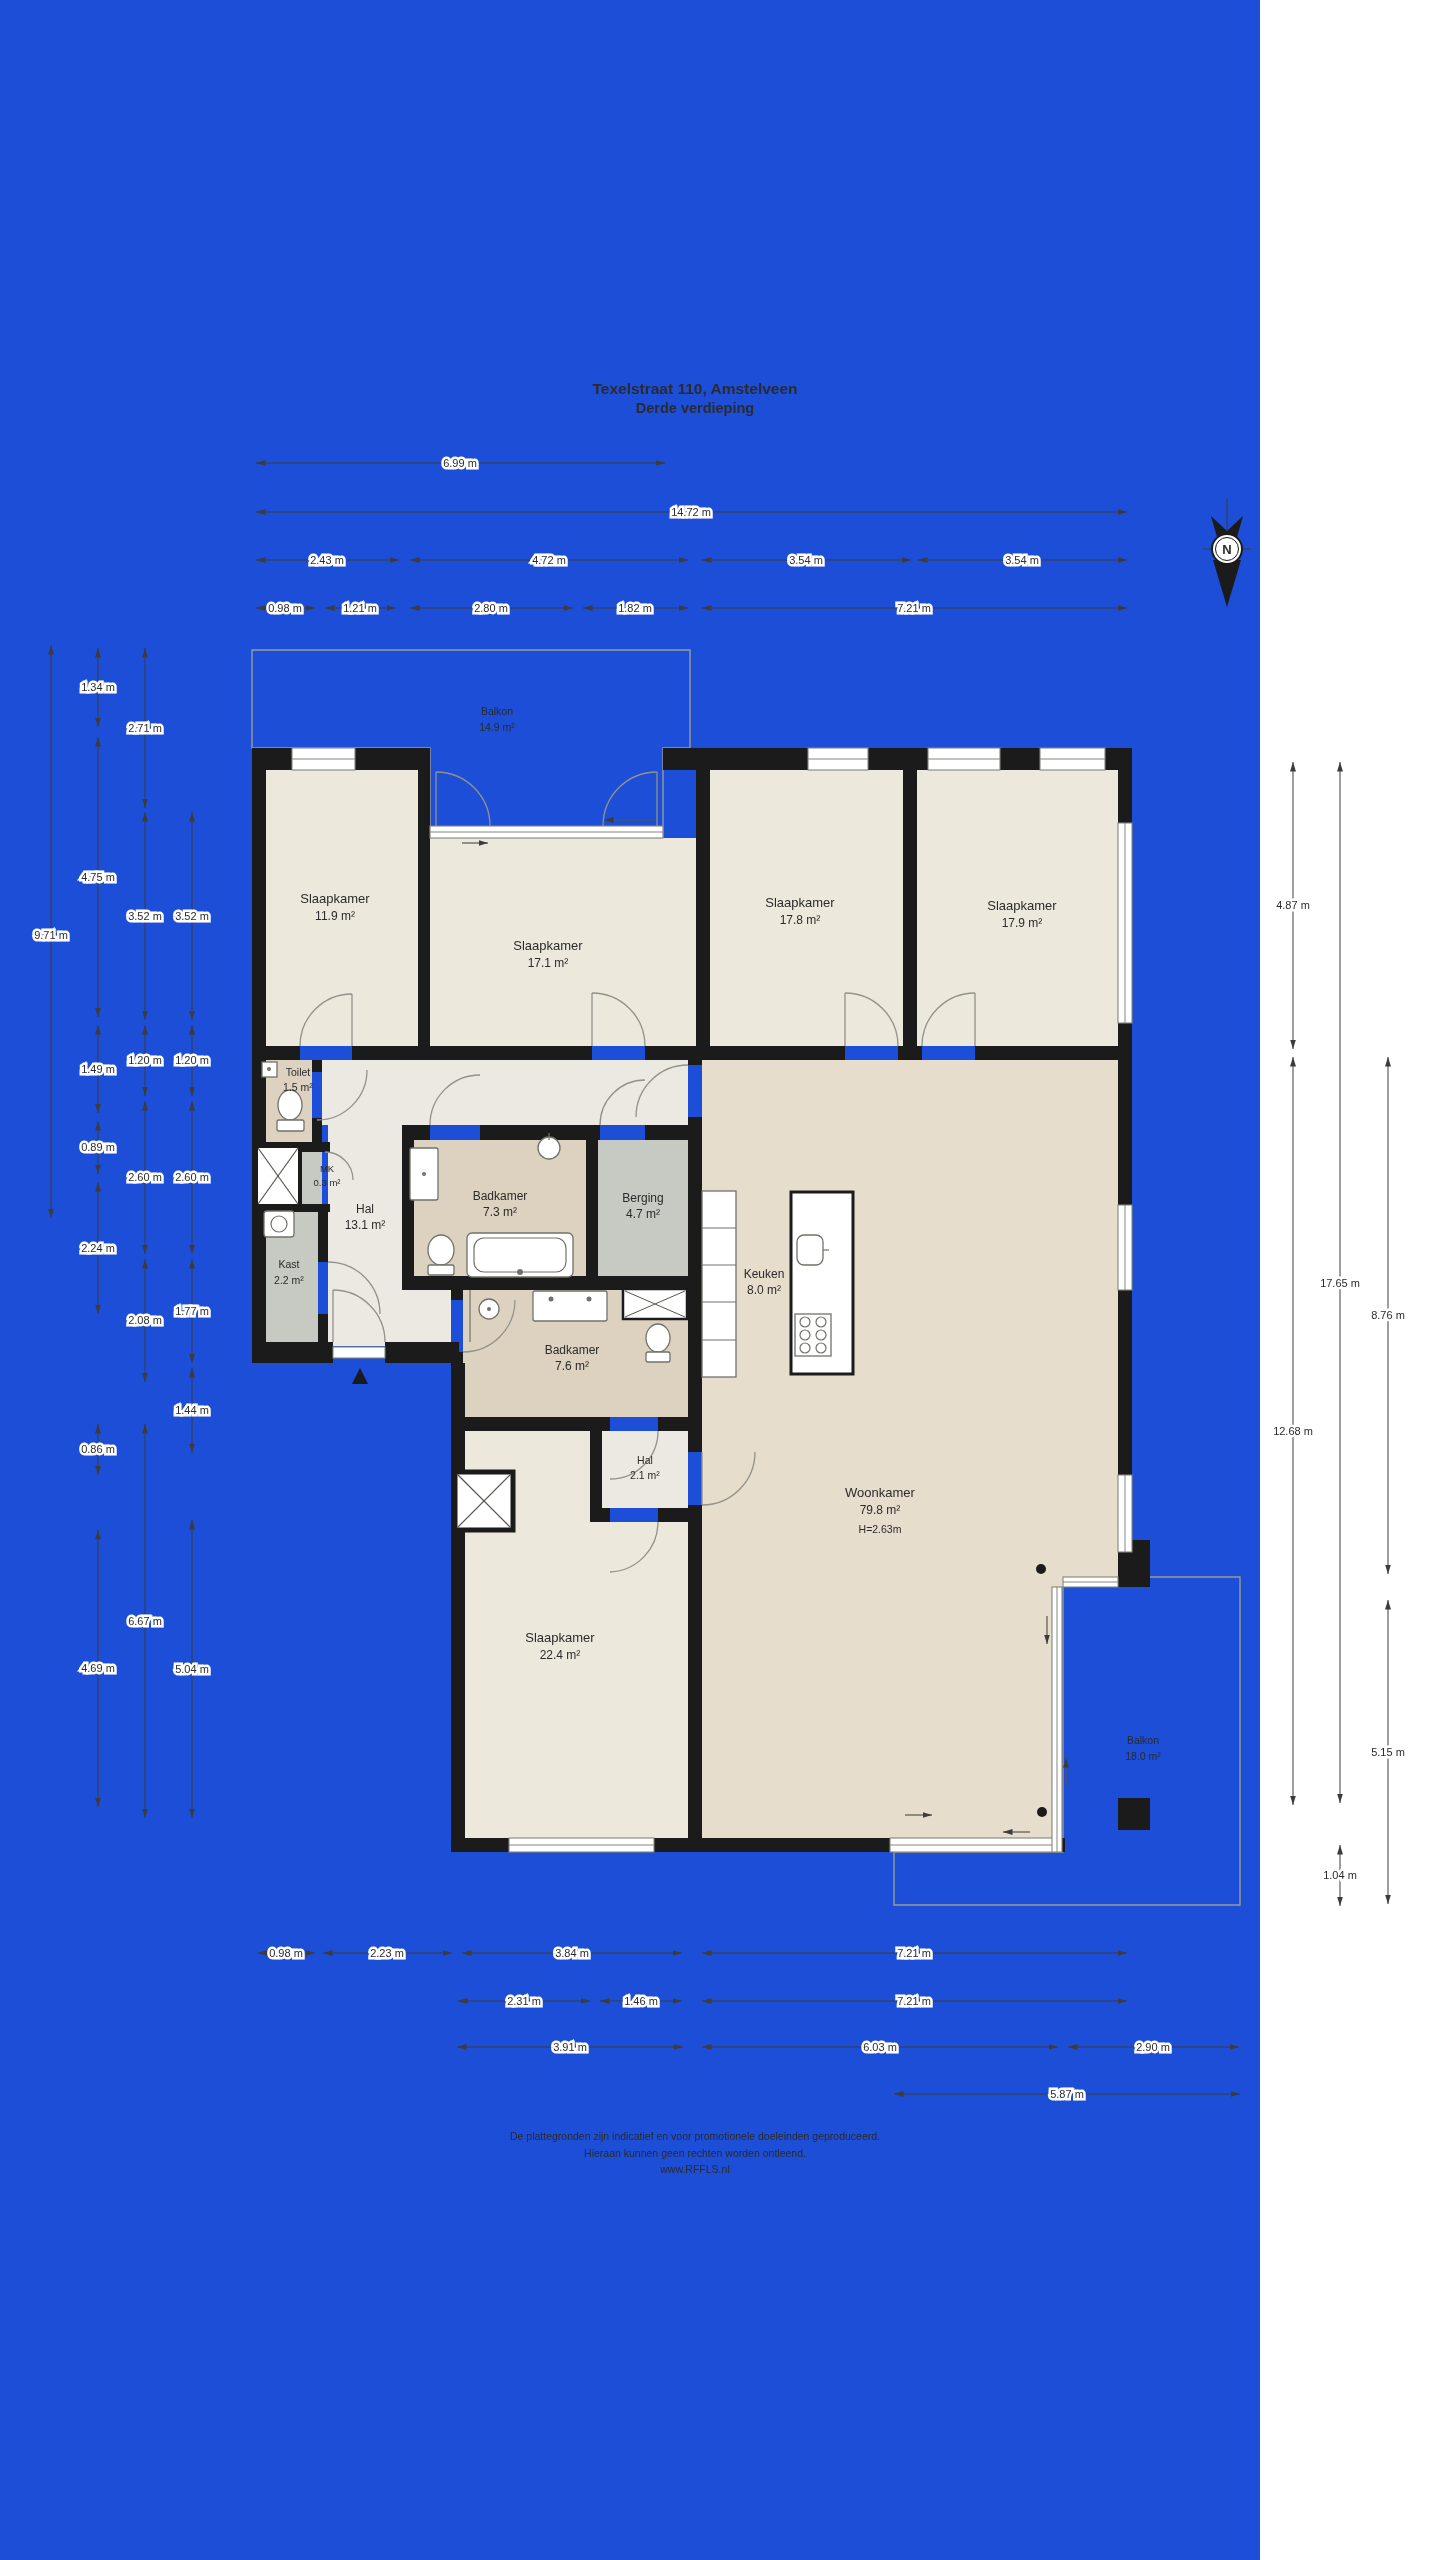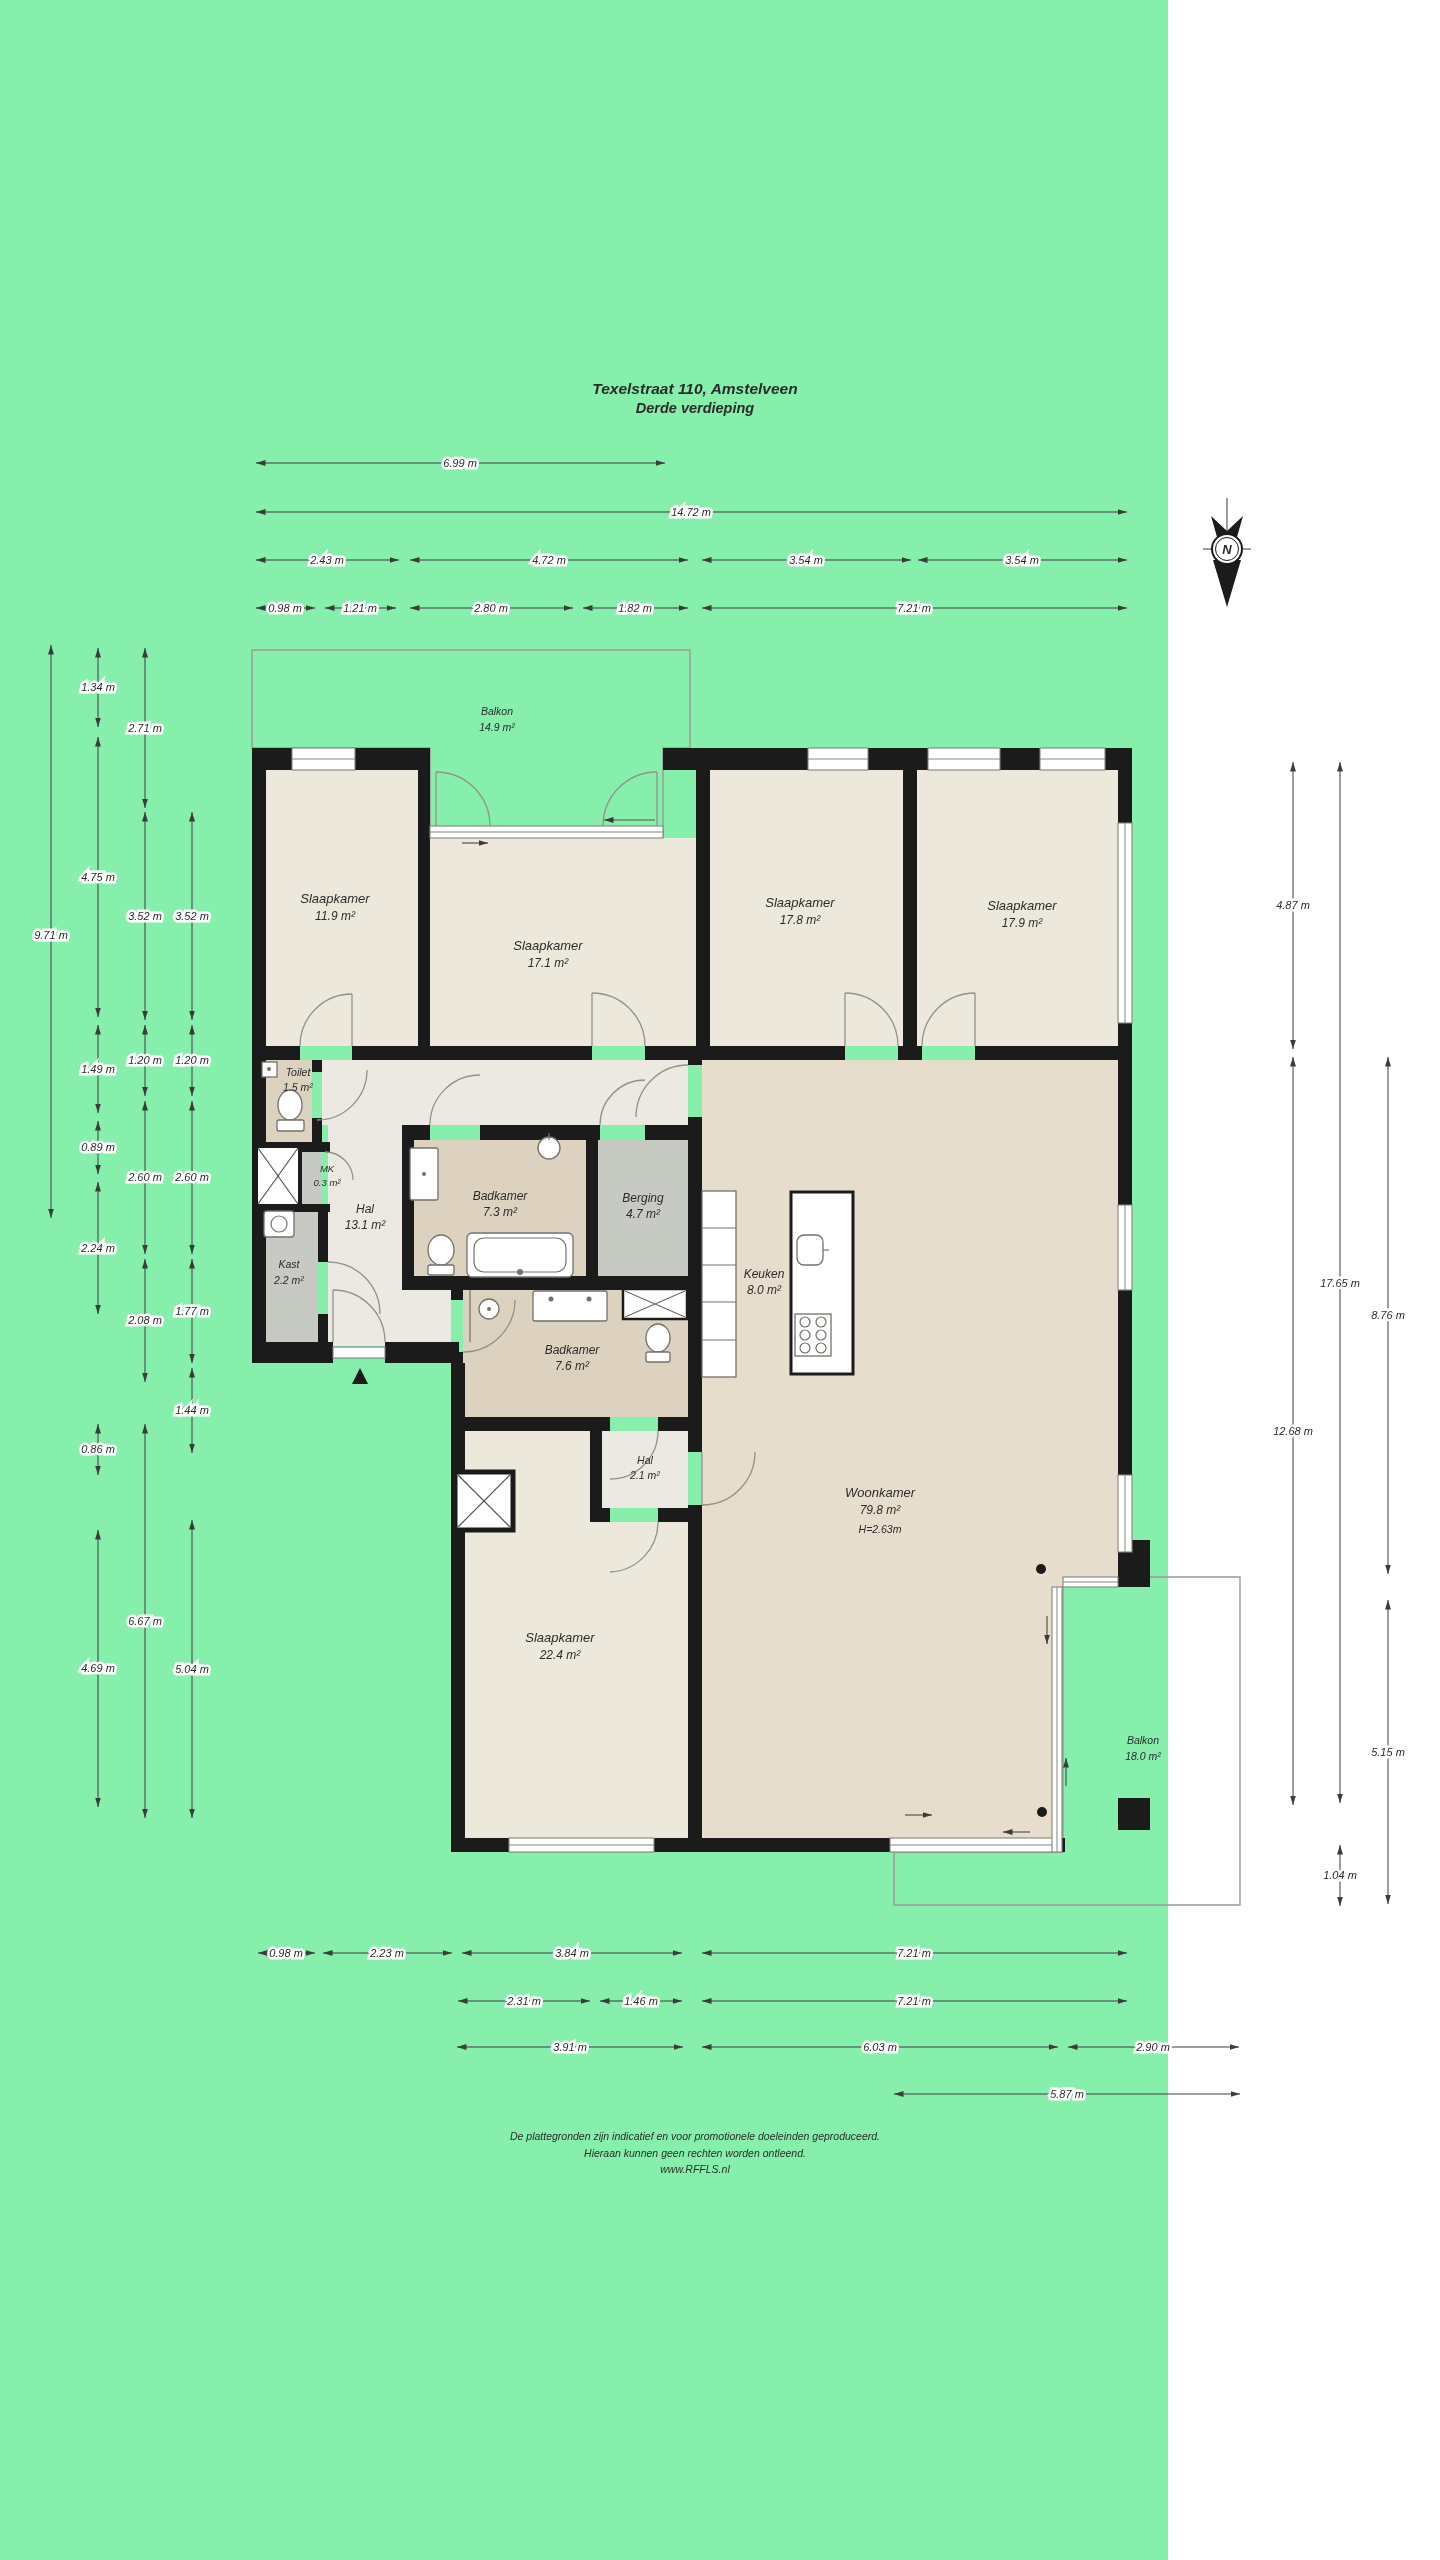--- a/index.html
+++ b/index.html
@@ -1,16 +1,16 @@
 <!DOCTYPE html>
 <html><head>
 <meta charset="utf-8">
 <style>
   html,body{margin:0;padding:0;background:#fff;}
-  #page{width:1168px;height:2560px;position:relative;background:#86efac;font-style:italic;}
+  #page{width:1260px;height:2560px;position:relative;background:#1d4ed8;}
   svg{display:block;}
   text{font-family:"Liberation Sans","DejaVu Sans",sans-serif;fill:#2b2b2b;}
   .title1{font-size:15.5px;font-weight:bold;text-anchor:middle;}
   .title2{font-size:14.5px;font-weight:bold;text-anchor:middle;}
   .dimt{font-size:11px;text-anchor:middle;paint-order:stroke;stroke:#ffffff;stroke-width:5px;}
   .dl{stroke:#3c3c3c;stroke-width:1;}
   .rn{font-size:13px;text-anchor:middle;}
   .rm{font-size:12px;text-anchor:middle;}
   .rs{font-size:10.5px;text-anchor:middle;}
   .rx{font-size:9.5px;text-anchor:middle;}

